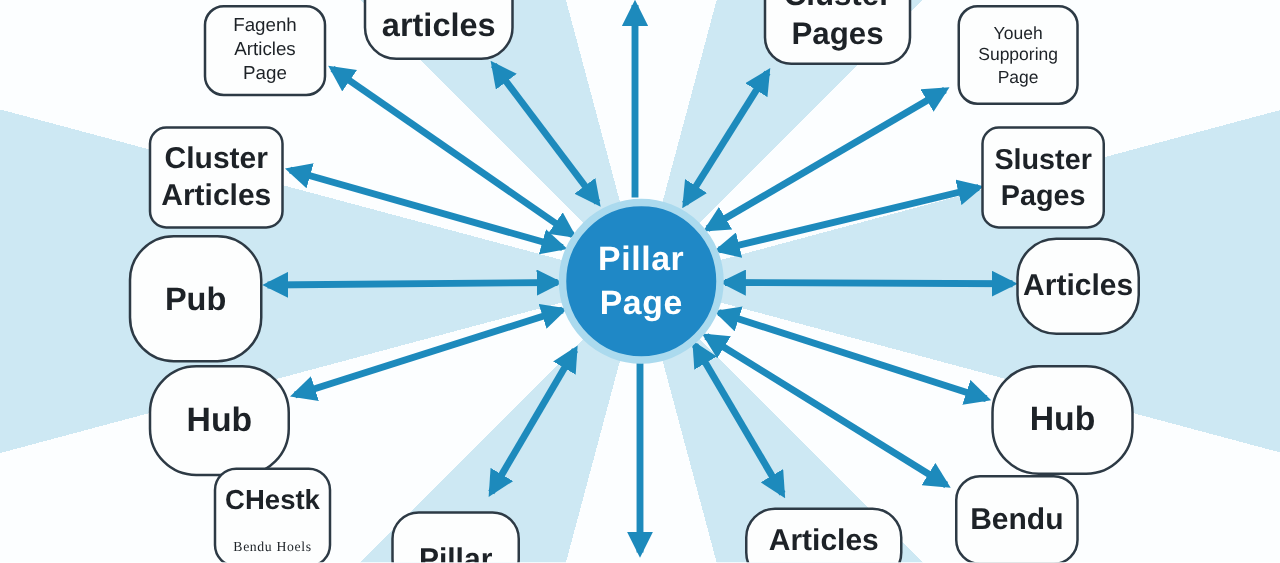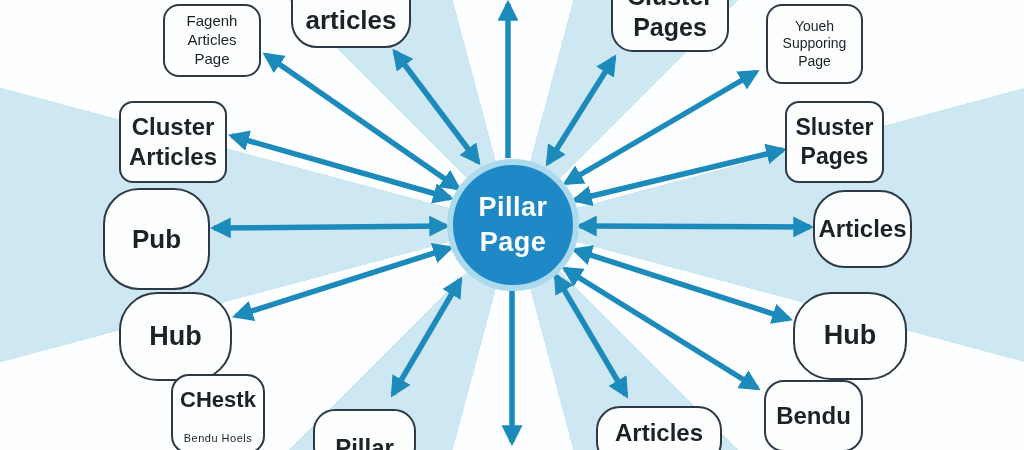--- a/index.html
+++ b/index.html
@@ -33,21 +33,21 @@
   }
   
   .n-fagenh{left:163px;top:4px;width:98px;height:73px;border-radius:16px;font-size:15px;font-weight:400;}
   .n-articles-top{left:291px;top:-40px;width:120px;height:88px;border-radius:26px;font-size:26px;font-weight:700;justify-content:flex-end;padding-bottom:10px;}
   .n-cluster-pages{left:611px;top:-28px;width:118px;height:80px;border-radius:22px;font-size:25px;font-weight:700;}
   .n-youeh{left:766px;top:4px;width:97px;height:80px;border-radius:16px;font-size:14px;font-weight:400;}
   .n-cluster-articles{left:119px;top:101px;width:108px;height:82px;border-radius:14px;font-size:24px;font-weight:700;}
   .n-pub{left:103px;top:188px;width:107px;height:102px;border-radius:36px;font-size:26px;font-weight:700;}
   .n-hub-left{left:119px;top:292px;width:113px;height:89px;border-radius:38px;font-size:27px;font-weight:700;}
   .n-chestk{left:171px;top:374px;width:94px;height:80px;border-radius:18px;font-size:22px;font-weight:600;justify-content:space-between;padding:10px 2px 6px;}
-  .n-chestk .sub{font-size:11px;font-weight:400;letter-spacing:.5px;}
+  .n-chestk .sub{font-size:11px;font-weight:400;letter-spacing:.5px;font-family:Liberation Serif, serif;}
   .n-pillar-bottom{left:313px;top:409px;width:103px;height:60px;border-radius:22px;font-size:24px;font-weight:700;justify-content:flex-start;padding-top:22px;}
   .n-supporing{left:596px;top:406px;width:126px;height:60px;border-radius:24px;font-size:24px;font-weight:700;justify-content:flex-start;padding-top:10px;}
   .n-sluster{left:785px;top:101px;width:99px;height:82px;border-radius:14px;font-size:23px;font-weight:700;}
   .n-articles-right{left:813px;top:190px;width:99px;height:78px;border-radius:32px;font-size:24px;font-weight:700;}
   .n-hub-right{left:793px;top:292px;width:114px;height:88px;border-radius:38px;font-size:27px;font-weight:700;}
   .n-piink{left:764px;top:380px;width:99px;height:72px;border-radius:20px;font-size:24px;font-weight:700;}
 </style>
 </head>
 <body>
 

